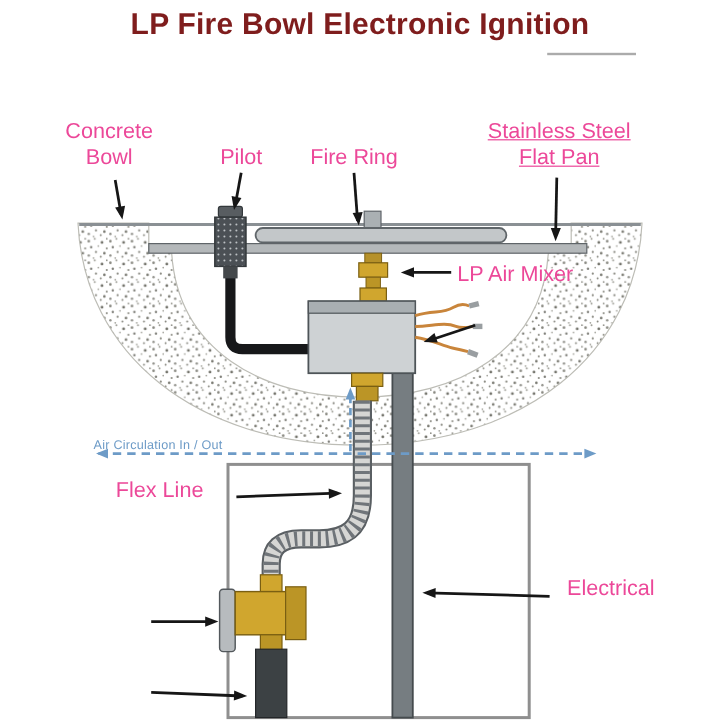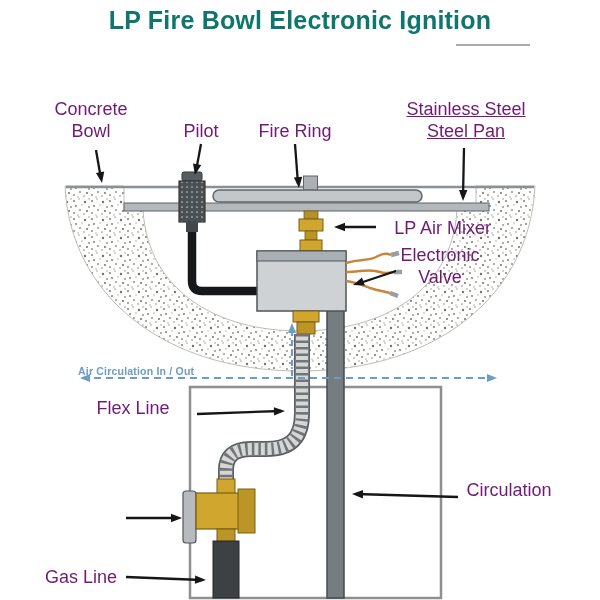--- a/index.html
+++ b/index.html
@@ -1,25 +1,25 @@
 <!DOCTYPE html>
 <html><head>
 <meta charset="utf-8">
 <style>
   html,body{margin:0;padding:0;background:#fff;}
   .stage{position:relative;width:600px;height:600px;background:#ffffff;
          font-family:"Liberation Sans",sans-serif;overflow:hidden;}
   .title{position:absolute;top:6px;left:0;width:600px;text-align:center;
-         font-size:25px;font-weight:700;color:#0f766e;letter-spacing:.2px;}
+         font-size:25px;font-weight:700;color:#7f1d1d;letter-spacing:.2px;}
   .title-rule{position:absolute;top:44px;left:456px;width:74px;height:2px;background:#ababab;}
   svg.diagram{position:absolute;top:0;left:0;}
-  .lbl{position:absolute;color:#701a75;font-size:18px;line-height:22px;text-align:center;}
+  .lbl{position:absolute;color:#ec4899;font-size:18px;line-height:22px;text-align:center;}
   .lbl .ln{display:block;}
-  .lbl-left{text-align:right;}
-  .air{position:absolute;left:78px;top:365px;font-size:10.5px;font-weight:700;
+  .lbl-left{text-align:left;}
+  .air{position:absolute;left:78px;top:365px;font-size:10.5px;font-weight:400;
        color:#6d9bc7;letter-spacing:.2px;}
 </style>
 </head>
 <body>
 
 <div class="stage">
 
   <div class="title">LP Fire Bowl Electronic Ignition</div>
   <div class="title-rule"></div>
 
@@ -185,40 +185,33 @@
   <div class="lbl" style="left:170px;top:120px;width:62px;">
     <span class="ln">Pilot</span>
   </div>
 
   <div class="lbl" style="left:251px;top:120px;width:88px;">
     <span class="ln">Fire Ring</span>
   </div>
 
   <div class="lbl" style="left:396px;top:98px;width:140px;text-decoration:underline;">
     <span class="ln">Stainless Steel</span>
-    <span class="ln">Steel Pan</span>
+    <span class="ln">Flat Pan</span>
   </div>
 
   <div class="lbl lbl-left" style="left:381px;top:217px;width:110px;">
     <span class="ln">LP Air Mixer</span>
   </div>
 
-  <div class="lbl" style="left:399px;top:244px;width:82px;">
-    <span class="ln">Electronic</span>
-    <span class="ln">Valve</span>
-  </div>
 
   <div class="air">Air Circulation In / Out</div>
 
   <div class="lbl" style="left:73px;top:397px;width:120px;">
     <span class="ln">Flex Line</span>
   </div>
 
 
-  <div class="lbl" style="left:40px;top:566px;width:82px;">
-    <span class="ln">Gas Line</span>
-  </div>
 
   <div class="lbl" style="left:463px;top:479px;width:92px;">
-    <span class="ln">Circulation</span>
+    <span class="ln">Electrical</span>
   </div>
 
 </div>
 
 </body></html>

